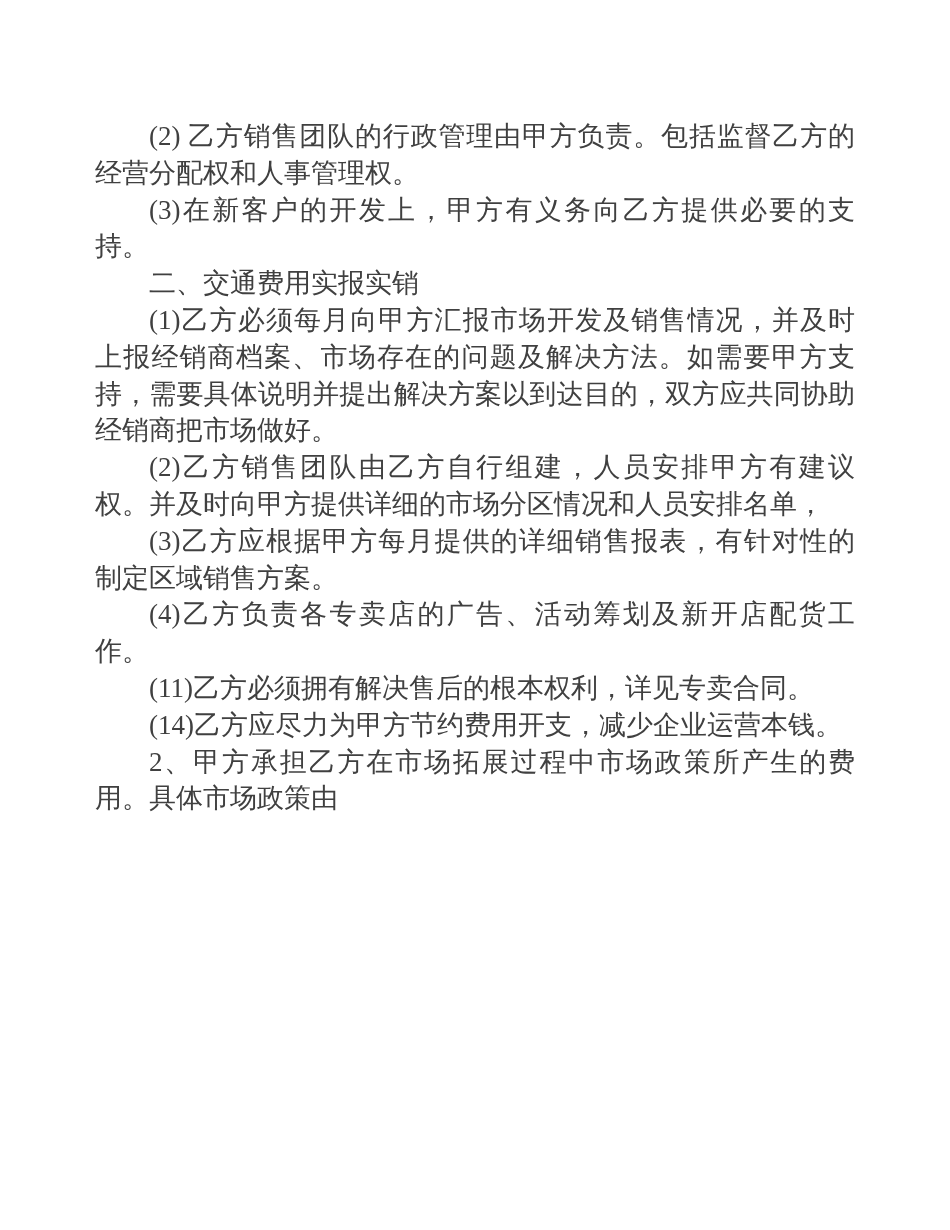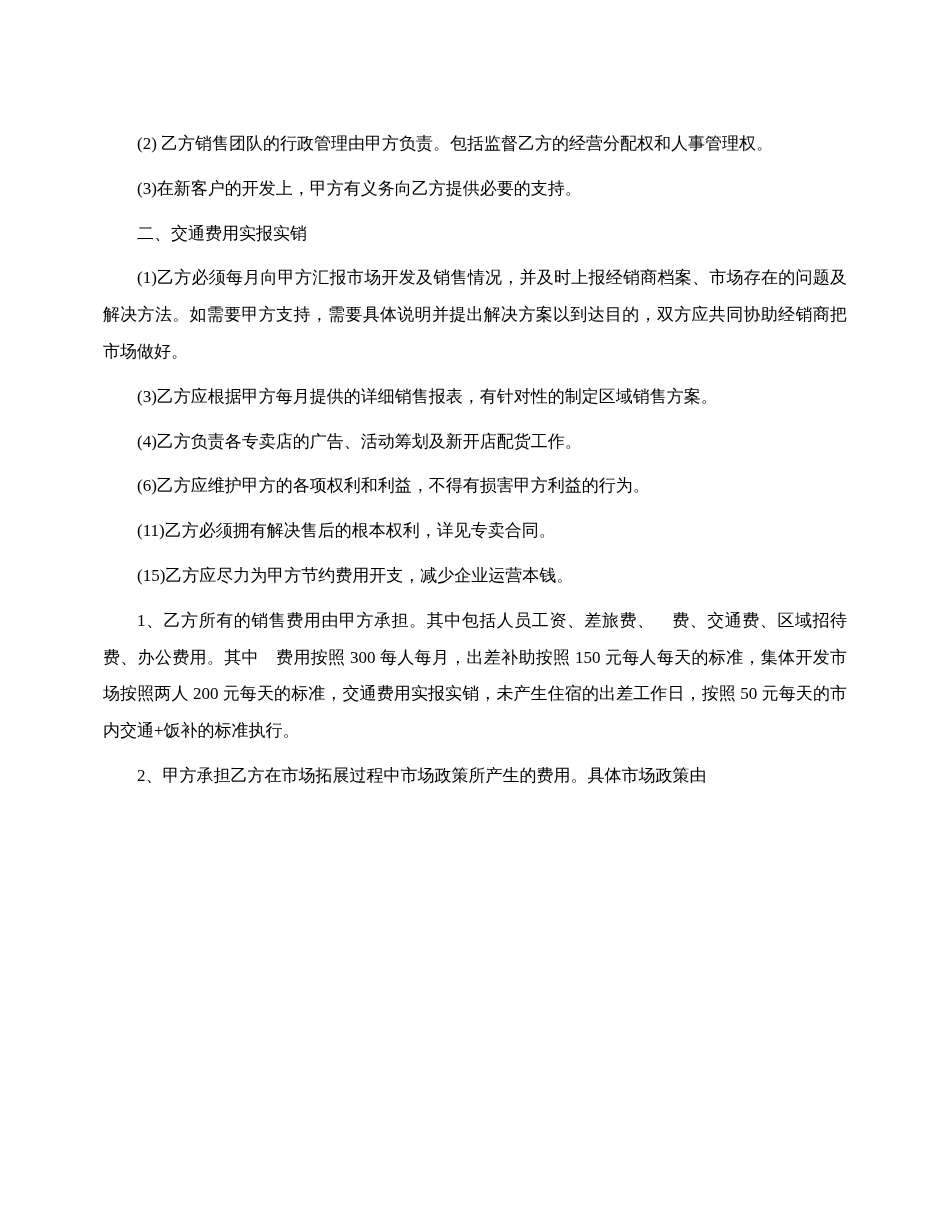--- a/index.html
+++ b/index.html
@@ -15,39 +15,38 @@
   }
   .page {
     box-sizing: border-box;
     width: 950px;
     height: 1230px;
     background: #ffffff;
     color: #000000;
     padding: 118px 95px 0 95px;
   }
   .doc-body p.para {
-    margin: 8px;
-    font-size: 17px;
+    margin: 0;
+    font-size: 27px;
     line-height: 36.8px;
     text-indent: 2em;
     text-align: justify;
     word-break: break-all;
-    color: #000000;
+    color: #404040;
   }
 </style>
 </head>
 <body>
 
 <div class="page">
   <div class="doc-body">
       <p class="para">(2) 乙方销售团队的行政管理由甲方负责。包括监督乙方的经营分配权和人事管理权。</p>
       <p class="para">(3)在新客户的开发上，甲方有义务向乙方提供必要的支持。</p>
       <p class="para">二、交通费用实报实销</p>
       <p class="para">(1)乙方必须每月向甲方汇报市场开发及销售情况，并及时上报经销商档案、市场存在的问题及解决方法。如需要甲方支持，需要具体说明并提出解决方案以到达目的，双方应共同协助经销商把市场做好。</p>
+      <p class="para">(2)乙方销售团队由乙方自行组建，人员安排甲方有建议权。并及时向甲方提供详细的市场分区情况和人员安排名单，</p>
       <p class="para">(3)乙方应根据甲方每月提供的详细销售报表，有针对性的制定区域销售方案。</p>
       <p class="para">(4)乙方负责各专卖店的广告、活动筹划及新开店配货工作。</p>
-      <p class="para">(6)乙方应维护甲方的各项权利和利益，不得有损害甲方利益的行为。</p>
       <p class="para">(11)乙方必须拥有解决售后的根本权利，详见专卖合同。</p>
-      <p class="para">(15)乙方应尽力为甲方节约费用开支，减少企业运营本钱。</p>
-      <p class="para">1、乙方所有的销售费用由甲方承担。其中包括人员工资、差旅费、　费、交通费、区域招待费、办公费用。其中　费用按照 300 每人每月，出差补助按照 150 元每人每天的标准，集体开发市场按照两人 200 元每天的标准，交通费用实报实销，未产生住宿的出差工作日，按照 50 元每天的市内交通+饭补的标准执行。</p>
+      <p class="para">(14)乙方应尽力为甲方节约费用开支，减少企业运营本钱。</p>
       <p class="para">2、甲方承担乙方在市场拓展过程中市场政策所产生的费用。具体市场政策由</p>
     </div>
 </div>
 
 </body></html>

